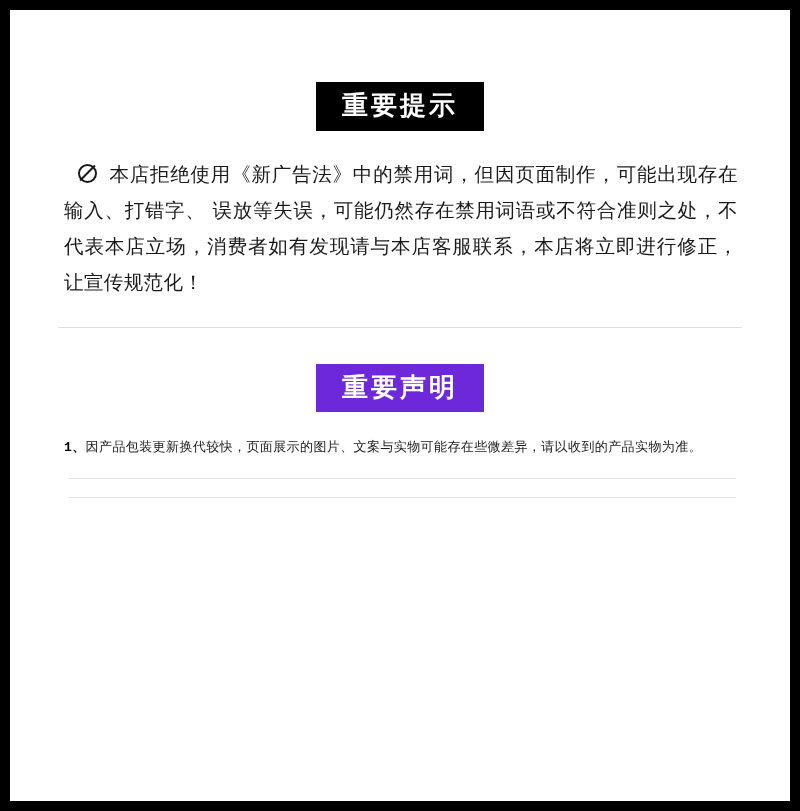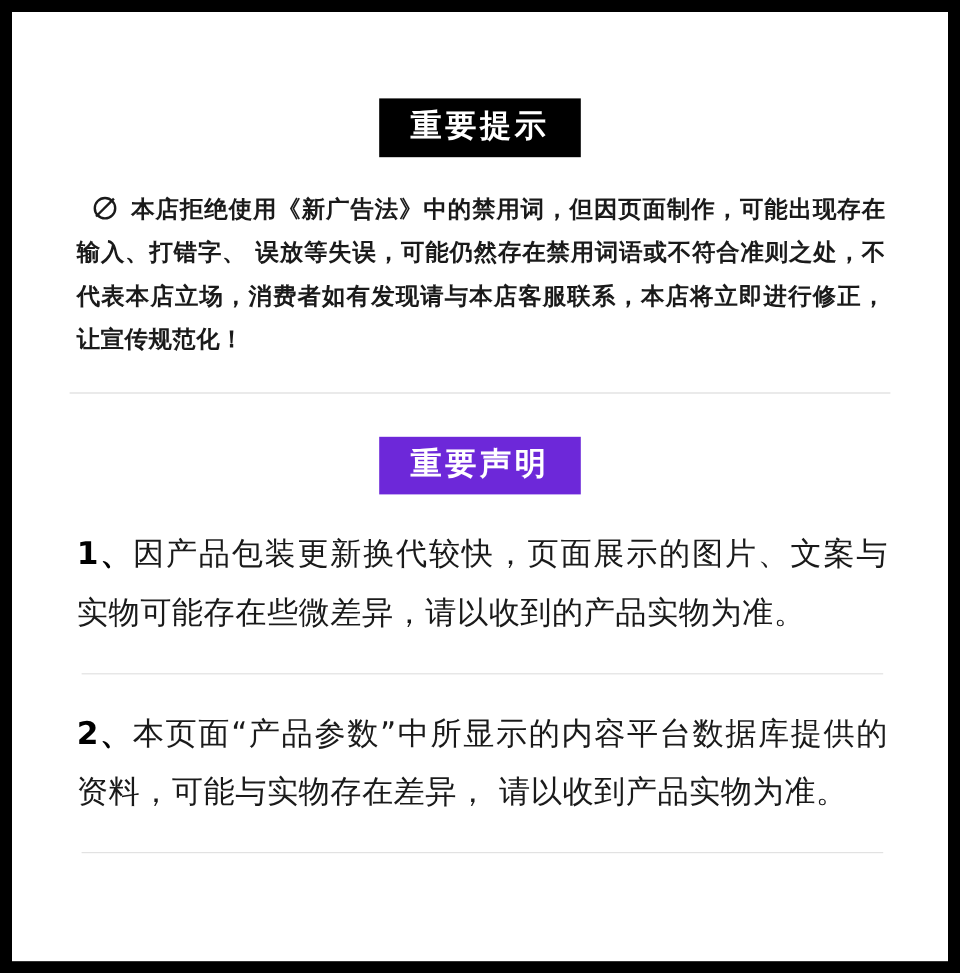--- a/index.html
+++ b/index.html
@@ -50,21 +50,20 @@
     margin-top: 26px;
     padding: 0 12px 0 14px;
   }
   .notice-text {
     font-size: 19.5px;
     line-height: 1.85;
     letter-spacing: 0.4px;
     text-align: justify;
     text-justify: inter-ideograph;
     color: #1a1a1a;
-    font-weight: bold;
   }
   .ban-icon {
     display: inline-block;
     width: 19px;
     height: 19px;
     position: relative;
     vertical-align: -2px;
     margin-right: 12px;
     margin-left: 14px;
   }
@@ -93,26 +92,27 @@
     margin: 26px 8px 0 8px;
   }
   .section-gap {
     height: 36px;
   }
   .statement {
     margin-top: 24px;
     padding: 0 10px 0 14px;
   }
   .item {
-    font-size: 26px;
+    font-size: 13px;
     line-height: 1.85;
     letter-spacing: 0.4px;
     text-align: justify;
     text-justify: inter-ideograph;
     color: #1a1a1a;
+    font-family: Liberation Mono, monospace;
   }
   .item-num {
     font-weight: bold;
     color: #000000;
   }
   .item-divider {
     height: 1px;
     background: #e2e2e2;
     margin: 18px 4px 18px 4px;
   }
@@ -137,21 +137,20 @@
     <div class="badge-row">
       <span class="badge badge-red">重要声明</span>
     </div>
 
     <div class="statement">
 
       <p class="item"><span class="item-num">1、</span><span>因产品包装更新换代较快，页面展示的图片、文案与实物可能存在些微差异，请以收到的产品实物为准。</span></p>
 
       <div class="item-divider"></div>
 
-      <p class="item"><span class="item-num">2、</span><span>本页面“产品参数”中所显示的内容平台数据库提供的资料，可能与实物存在差异， 请以收到产品实物为准。</span></p>
 
       <div class="item-divider"></div>
 
 
     </div>
 
   </div>
 </div>
 
 </body></html>

